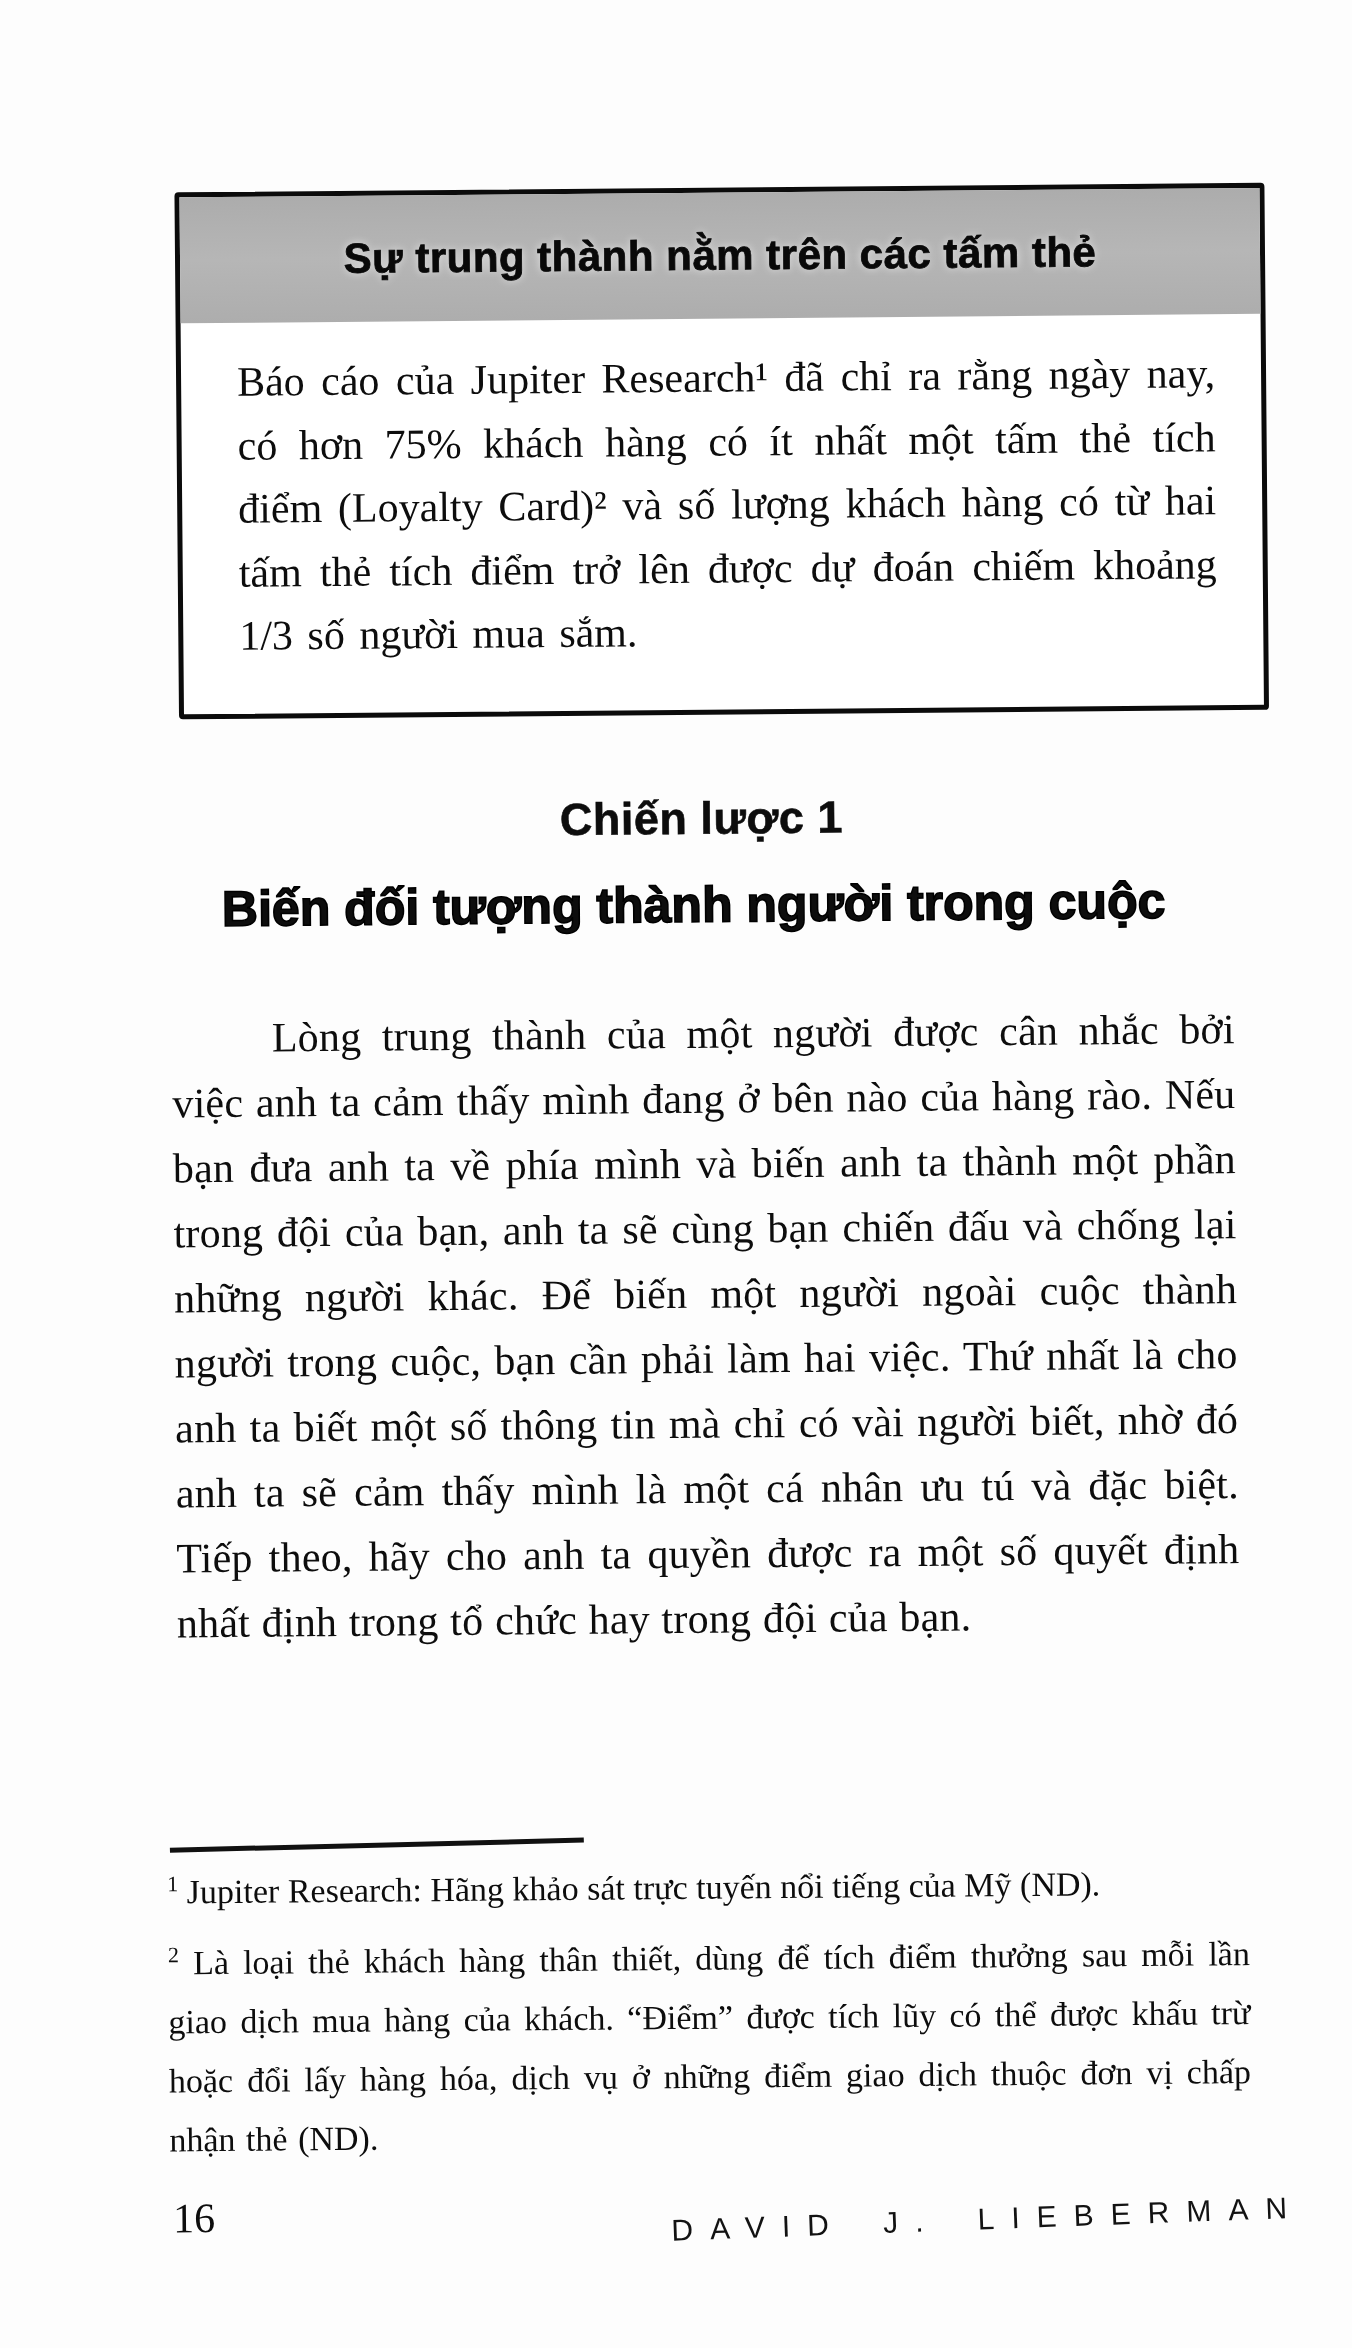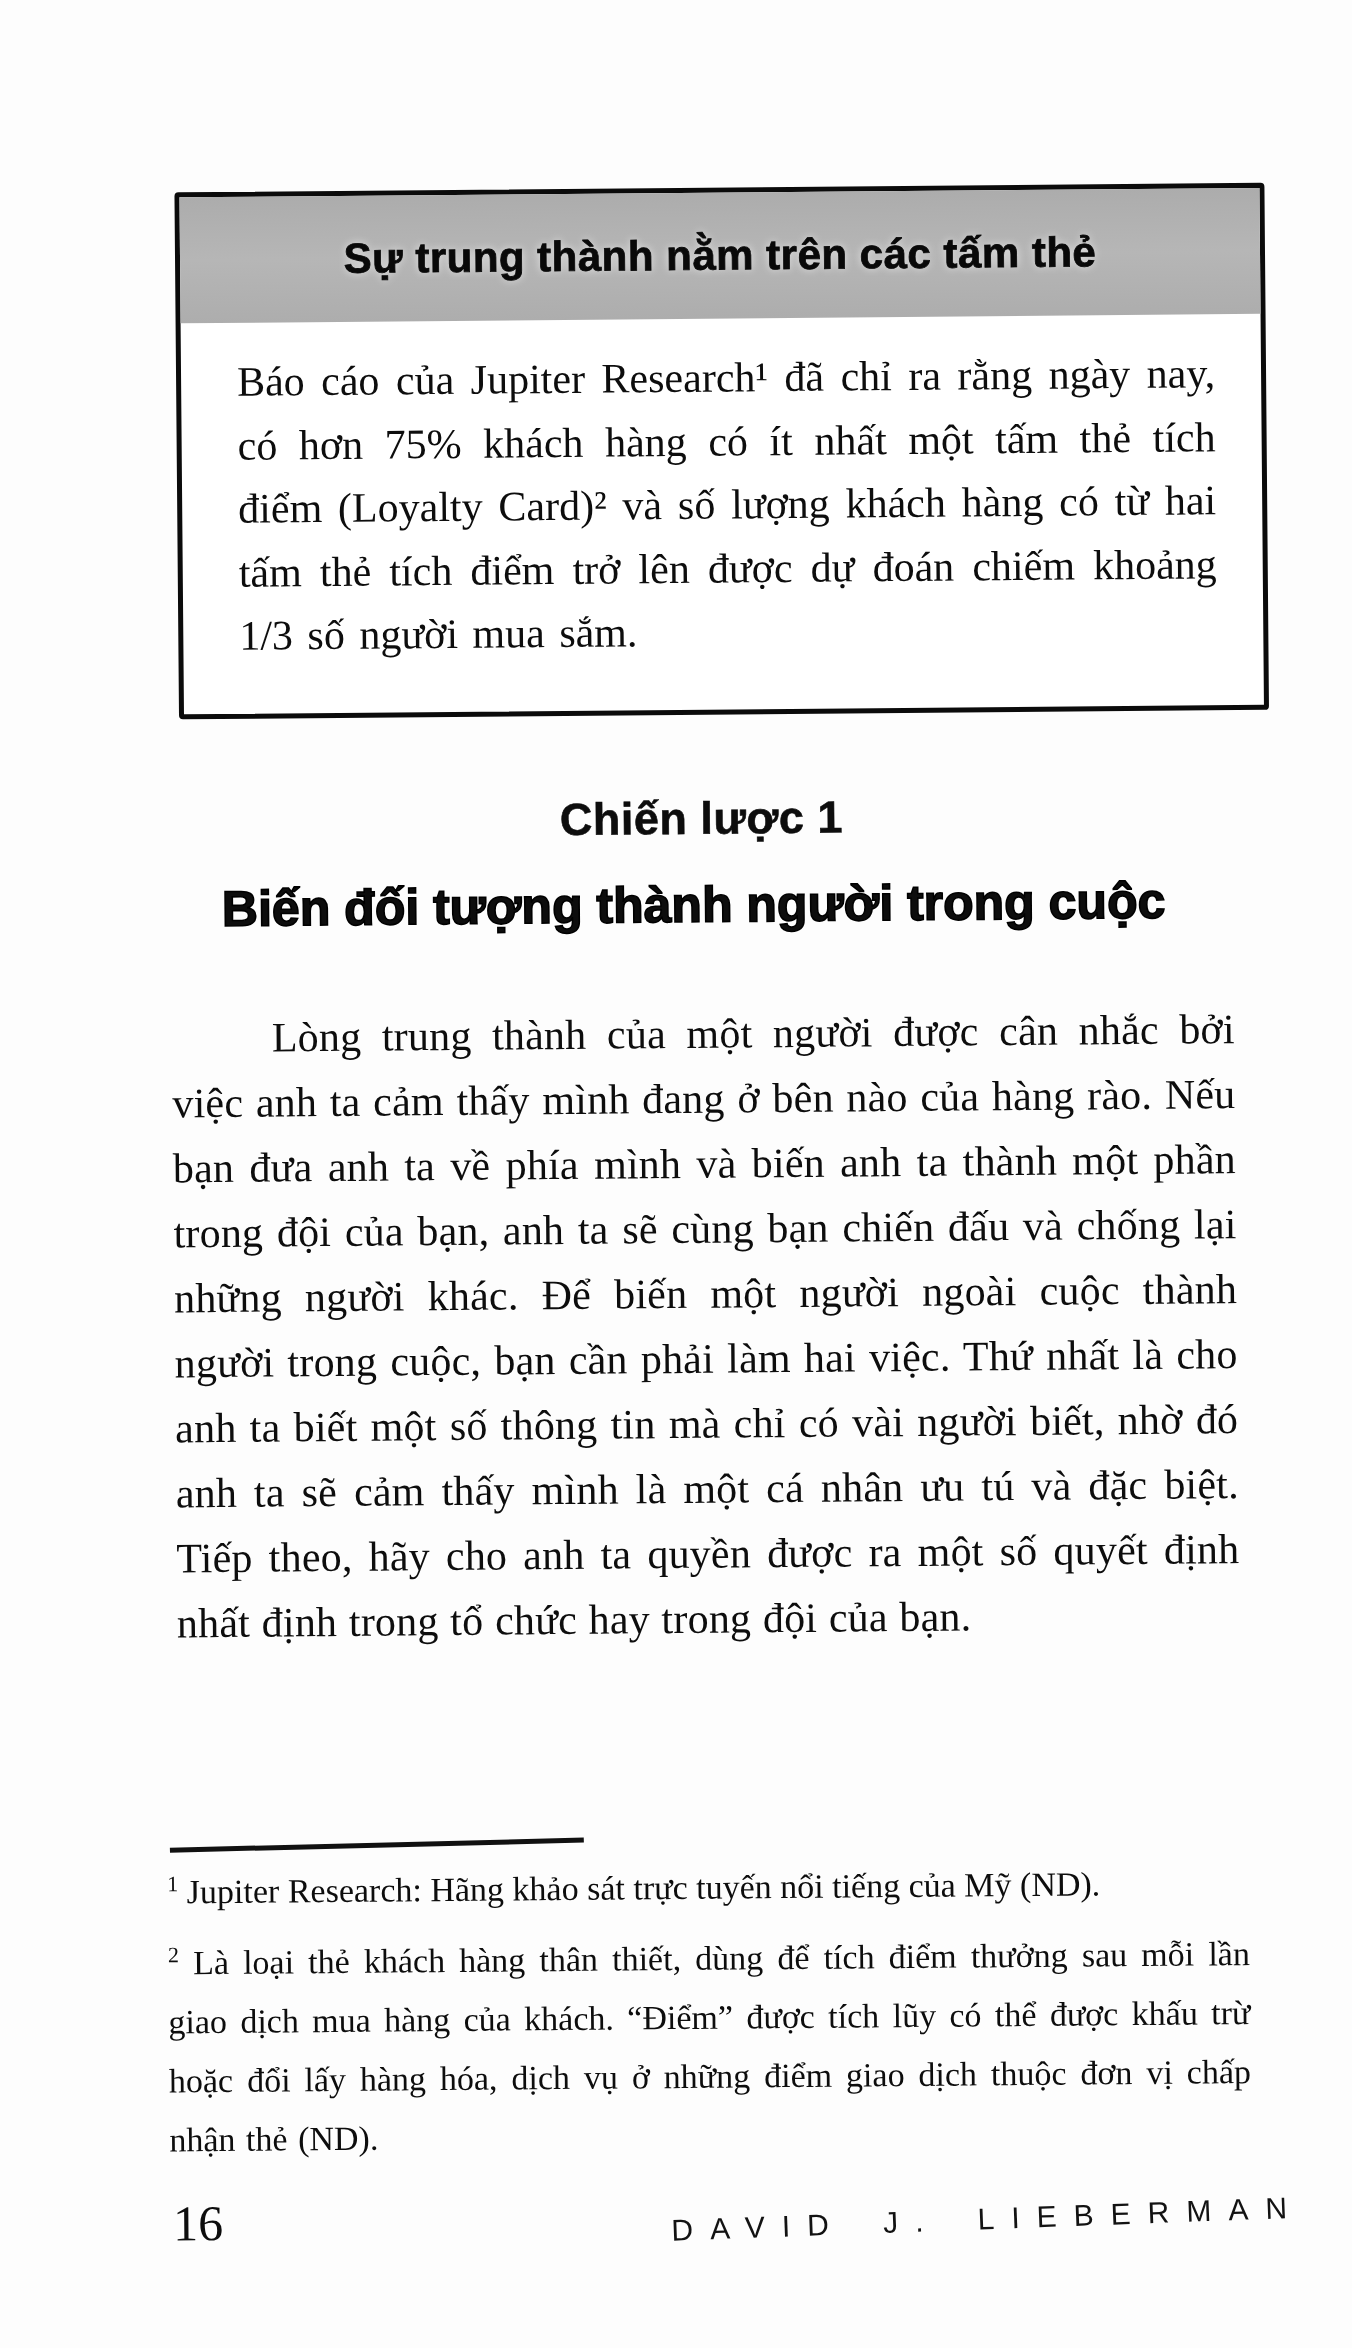--- a/index.html
+++ b/index.html
@@ -71,21 +71,21 @@
     position:absolute;left:160px;width:1082px;top:1858px;
     font-size:34px;line-height:59px;
   }
   .footnotes p{margin:0;}
   .fn-1{white-space:nowrap;margin-bottom:12px !important;}
   .fn-2{text-align:justify;word-spacing:2px;}
   .footnotes sup{font-size:22px;line-height:0;vertical-align:super;}
   
   .page-num{
     position:absolute;left:163px;top:2190px;
-    font-size:50px;
+    font-size:42px;
   }
   .author{
     position:absolute;right:58px;top:2196px;
     font-family:"Liberation Sans", sans-serif;
     font-size:30px;letter-spacing:17px;word-spacing:12px;
     white-space:nowrap;
     transform:rotate(-1.6deg);transform-origin:100% 50%;
     color:#121212;
   }
 </style>

